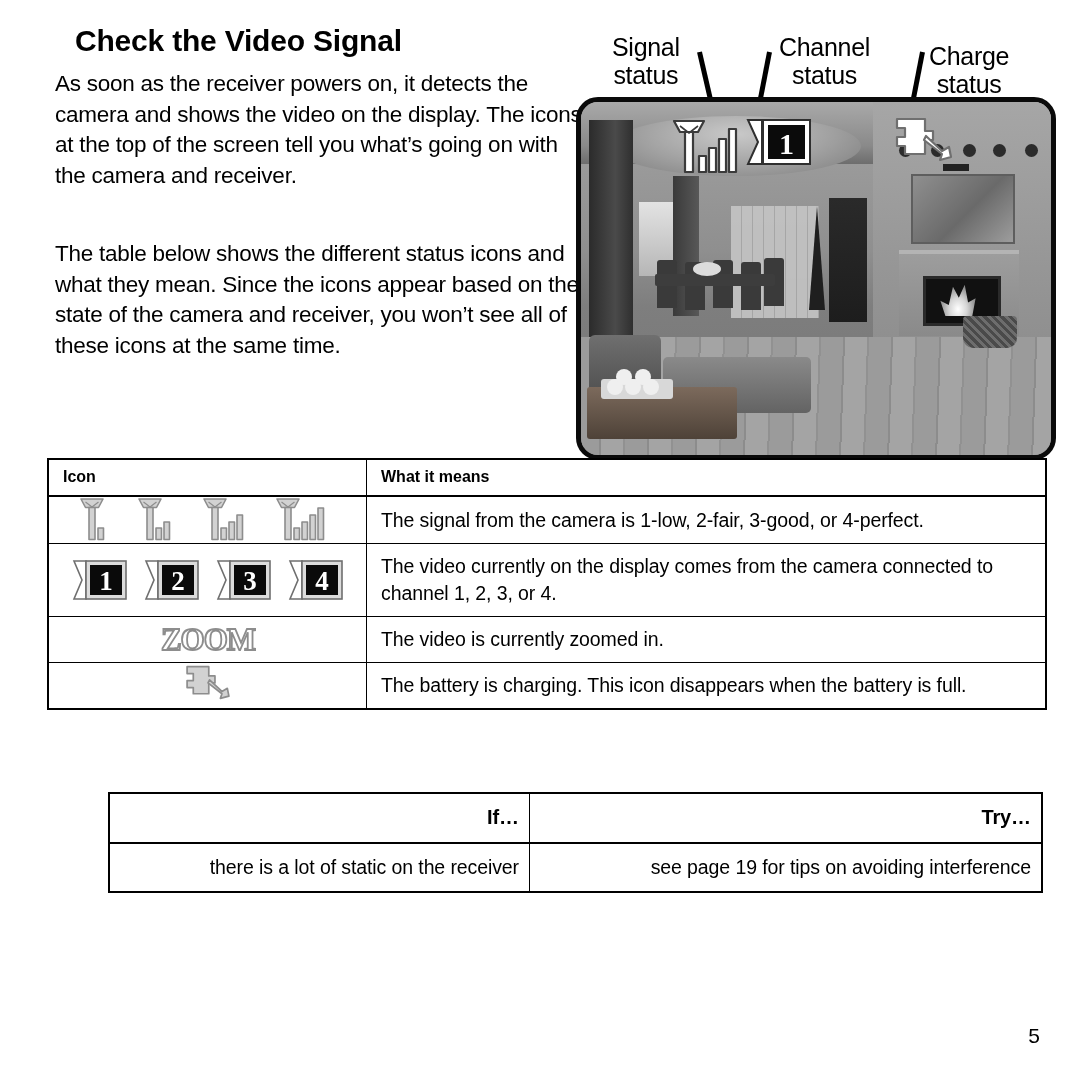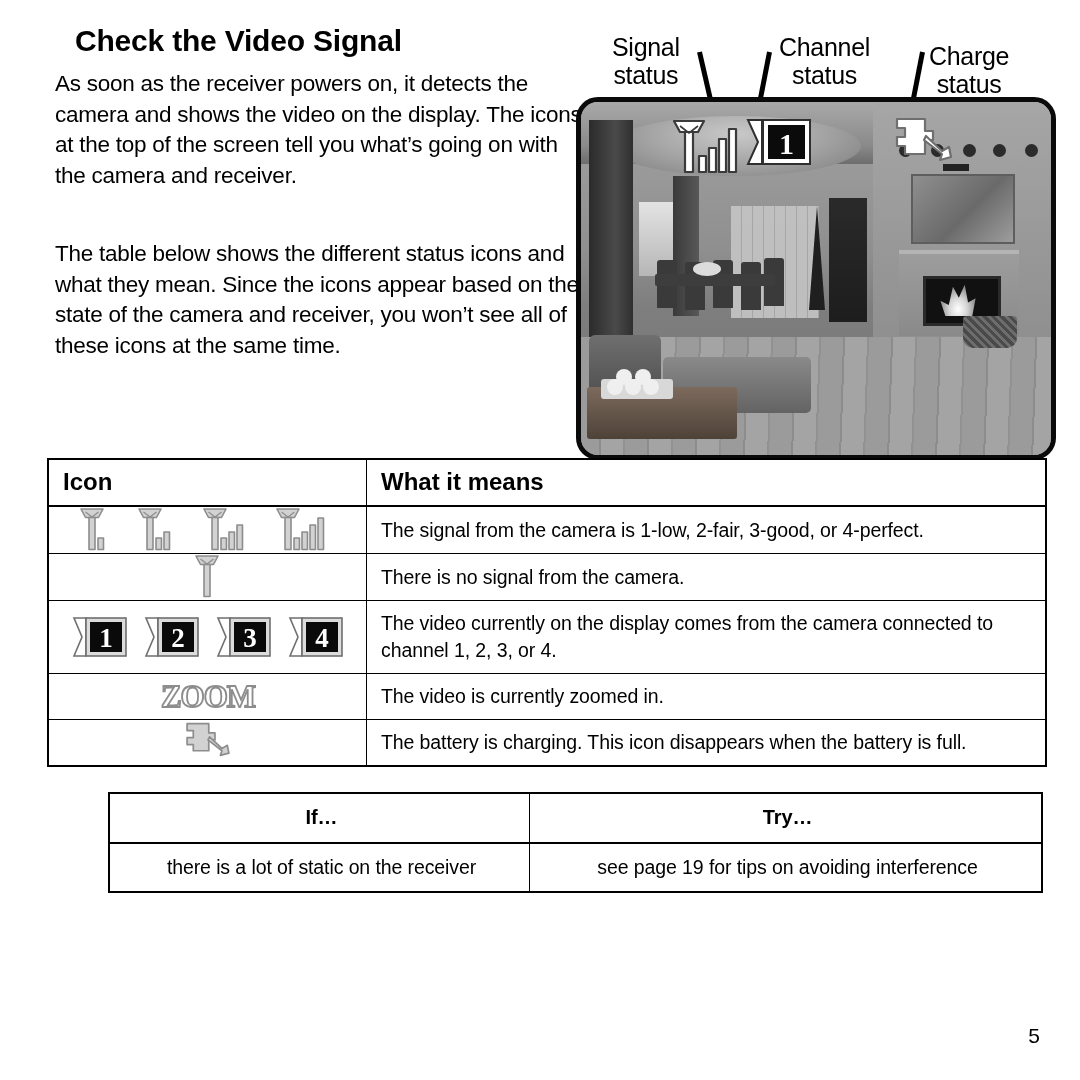--- a/index.html
+++ b/index.html
@@ -213,41 +213,41 @@
     border: 2px solid #000;
   }
   #icon-table th, #icon-table td {
     border: 1.5px solid #000;
     padding: 0;
     vertical-align: middle;
   }
   #icon-table thead th {
     font-weight: bold;
     text-align: left;
-    font-size: 24px;
+    font-size: 16px;
     padding: 8px 0 9px 14px;
     border-bottom: 2px solid #000;
   }
   #icon-table .col-icon { width: 303px; text-align: center; }
   #icon-table .col-mean { padding: 9px 12px 9px 14px; line-height: 27px; letter-spacing: -0.1px; margin-left: 44px; }
   .icon-cell { text-align: center; padding: 7px 0; }
   .icon-row-group { display: flex; align-items: flex-end; justify-content: center; gap: 18px; }
 
   #try-table {
     left: 108px; top: 792px; width: 935px;
     font-size: 19.5px;
     border: 2px solid #000;
   }
   #try-table th, #try-table td {
     border: 1.5px solid #000;
     vertical-align: middle;
     padding: 9px 10px 9px 14px;
     line-height: 29px;
     letter-spacing: -0.1px;
-    text-align: center;
+    text-align: right;
   }
   #try-table thead th {
     font-weight: bold;
     font-size: 20px;
     padding-top: 9px; padding-bottom: 10px;
     border-bottom: 2px solid #000;
   }
   #try-table .col-if  { width: 395px; }
   .nosignal-italic { font-style: italic; }
 
@@ -402,32 +402,20 @@
               <rect x="28" y="25" width="5.5" height="17.5"></rect>
               <rect x="36" y="18" width="5.5" height="24.5"></rect>
               <rect x="44" y="11" width="5.5" height="31.5"></rect>
             </g>
           </svg>
         </div>
       </td>
       <td class="col-mean">The signal from the camera is 1-low, 2-fair, 3-good, or 4-perfect.</td>
     </tr>
 
-    <tr>
-      <td class="col-icon icon-cell">
-        <svg width="30" height="46" viewBox="0 0 30 46" class="ico">
-          <g stroke="#8d8d8d" stroke-width="1.6" fill="#d2d2d2" stroke-linejoin="round">
-            <path d="M3 2 h22 l-4.5 8.5 h-13 z"></path>
-            <path d="M11 10.5 h6 v32 h-6 z"></path>
-            <path d="M7.5 5 l6.5 5 l6.5 -5" fill="none" stroke-width="1.2"></path>
-          </g>
-        </svg>
-      </td>
-      <td class="col-mean">There is no signal from the camera.</td>
-    </tr>
 
     <tr>
       <td class="col-icon icon-cell">
         <div class="icon-row-group" style="gap:16px;">
           <svg width="56" height="42" viewBox="0 0 56 42" class="ico">
             <path d="M2 2 L14 2 L14 40 L2 40 L10 21 Z" fill="#ffffff" stroke="#6f6f6f" stroke-width="1.6"></path>
             <rect x="14" y="2" width="40" height="38" fill="#dcdcdc" stroke="#6f6f6f" stroke-width="1.6"></rect>
             <rect x="18" y="6" width="32" height="30" fill="#0a0a0a"></rect>
             <text x="34" y="31" font-family="'Liberation Serif', serif" font-size="27" font-weight="bold" fill="#ffffff" text-anchor="middle">1</text>
           </svg>

